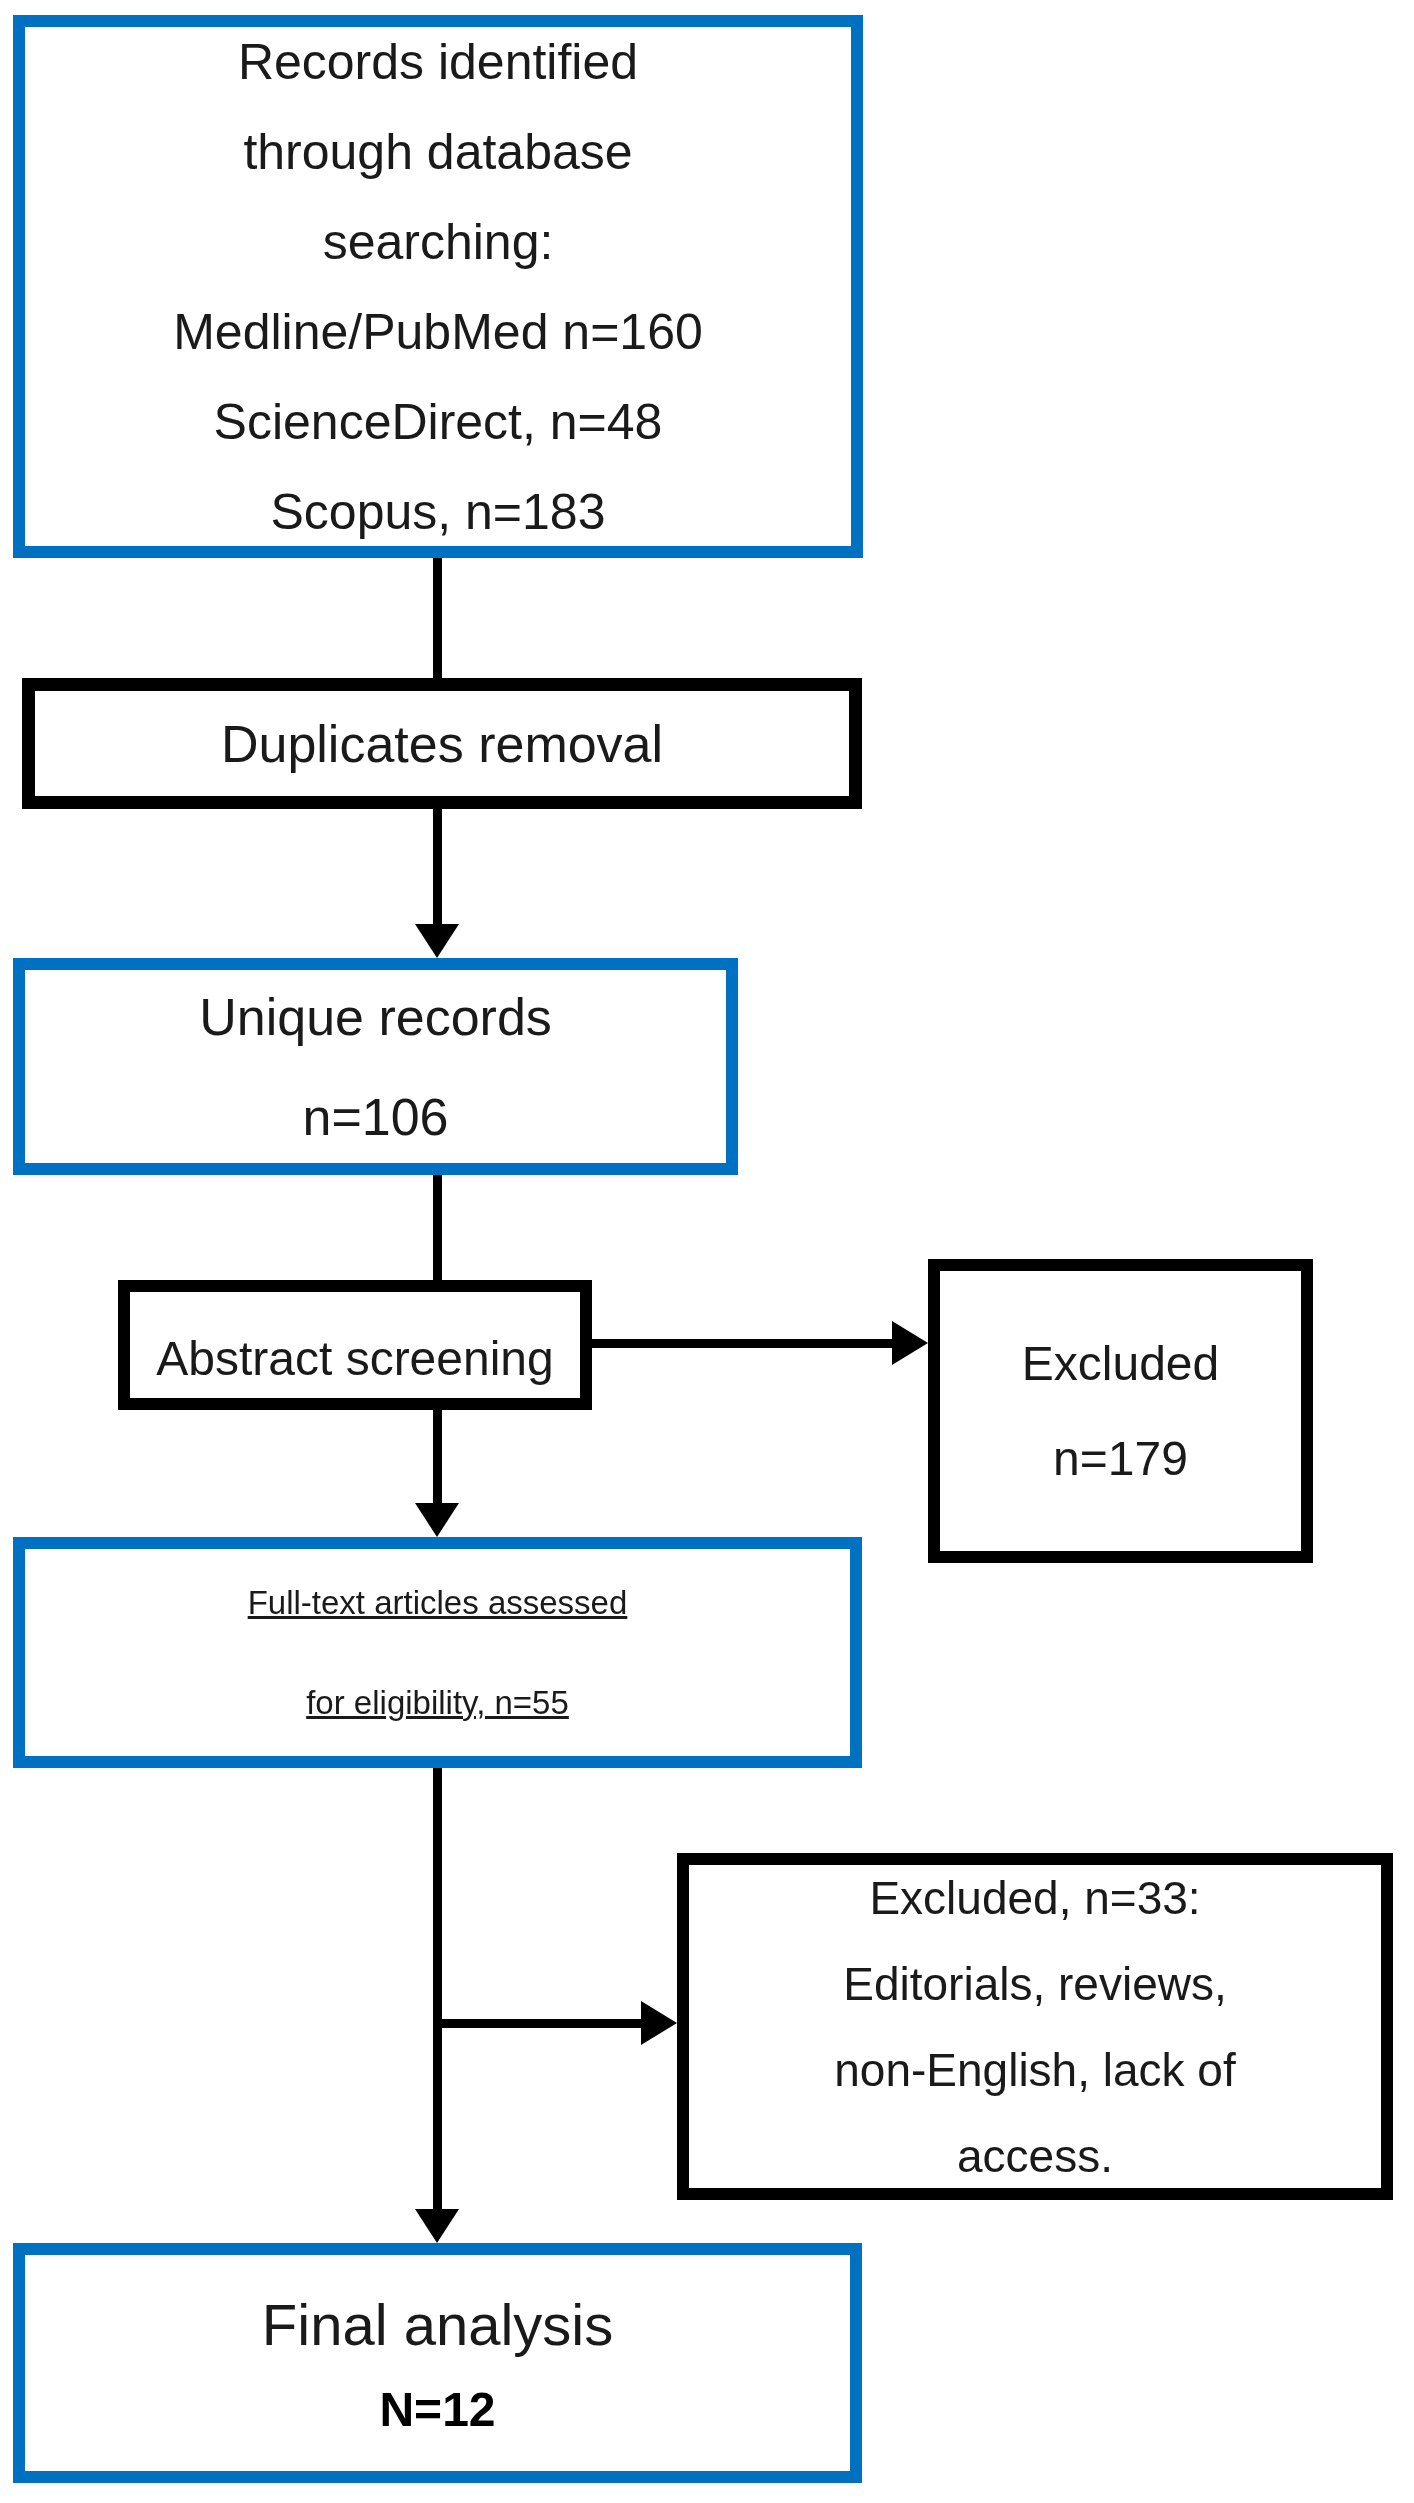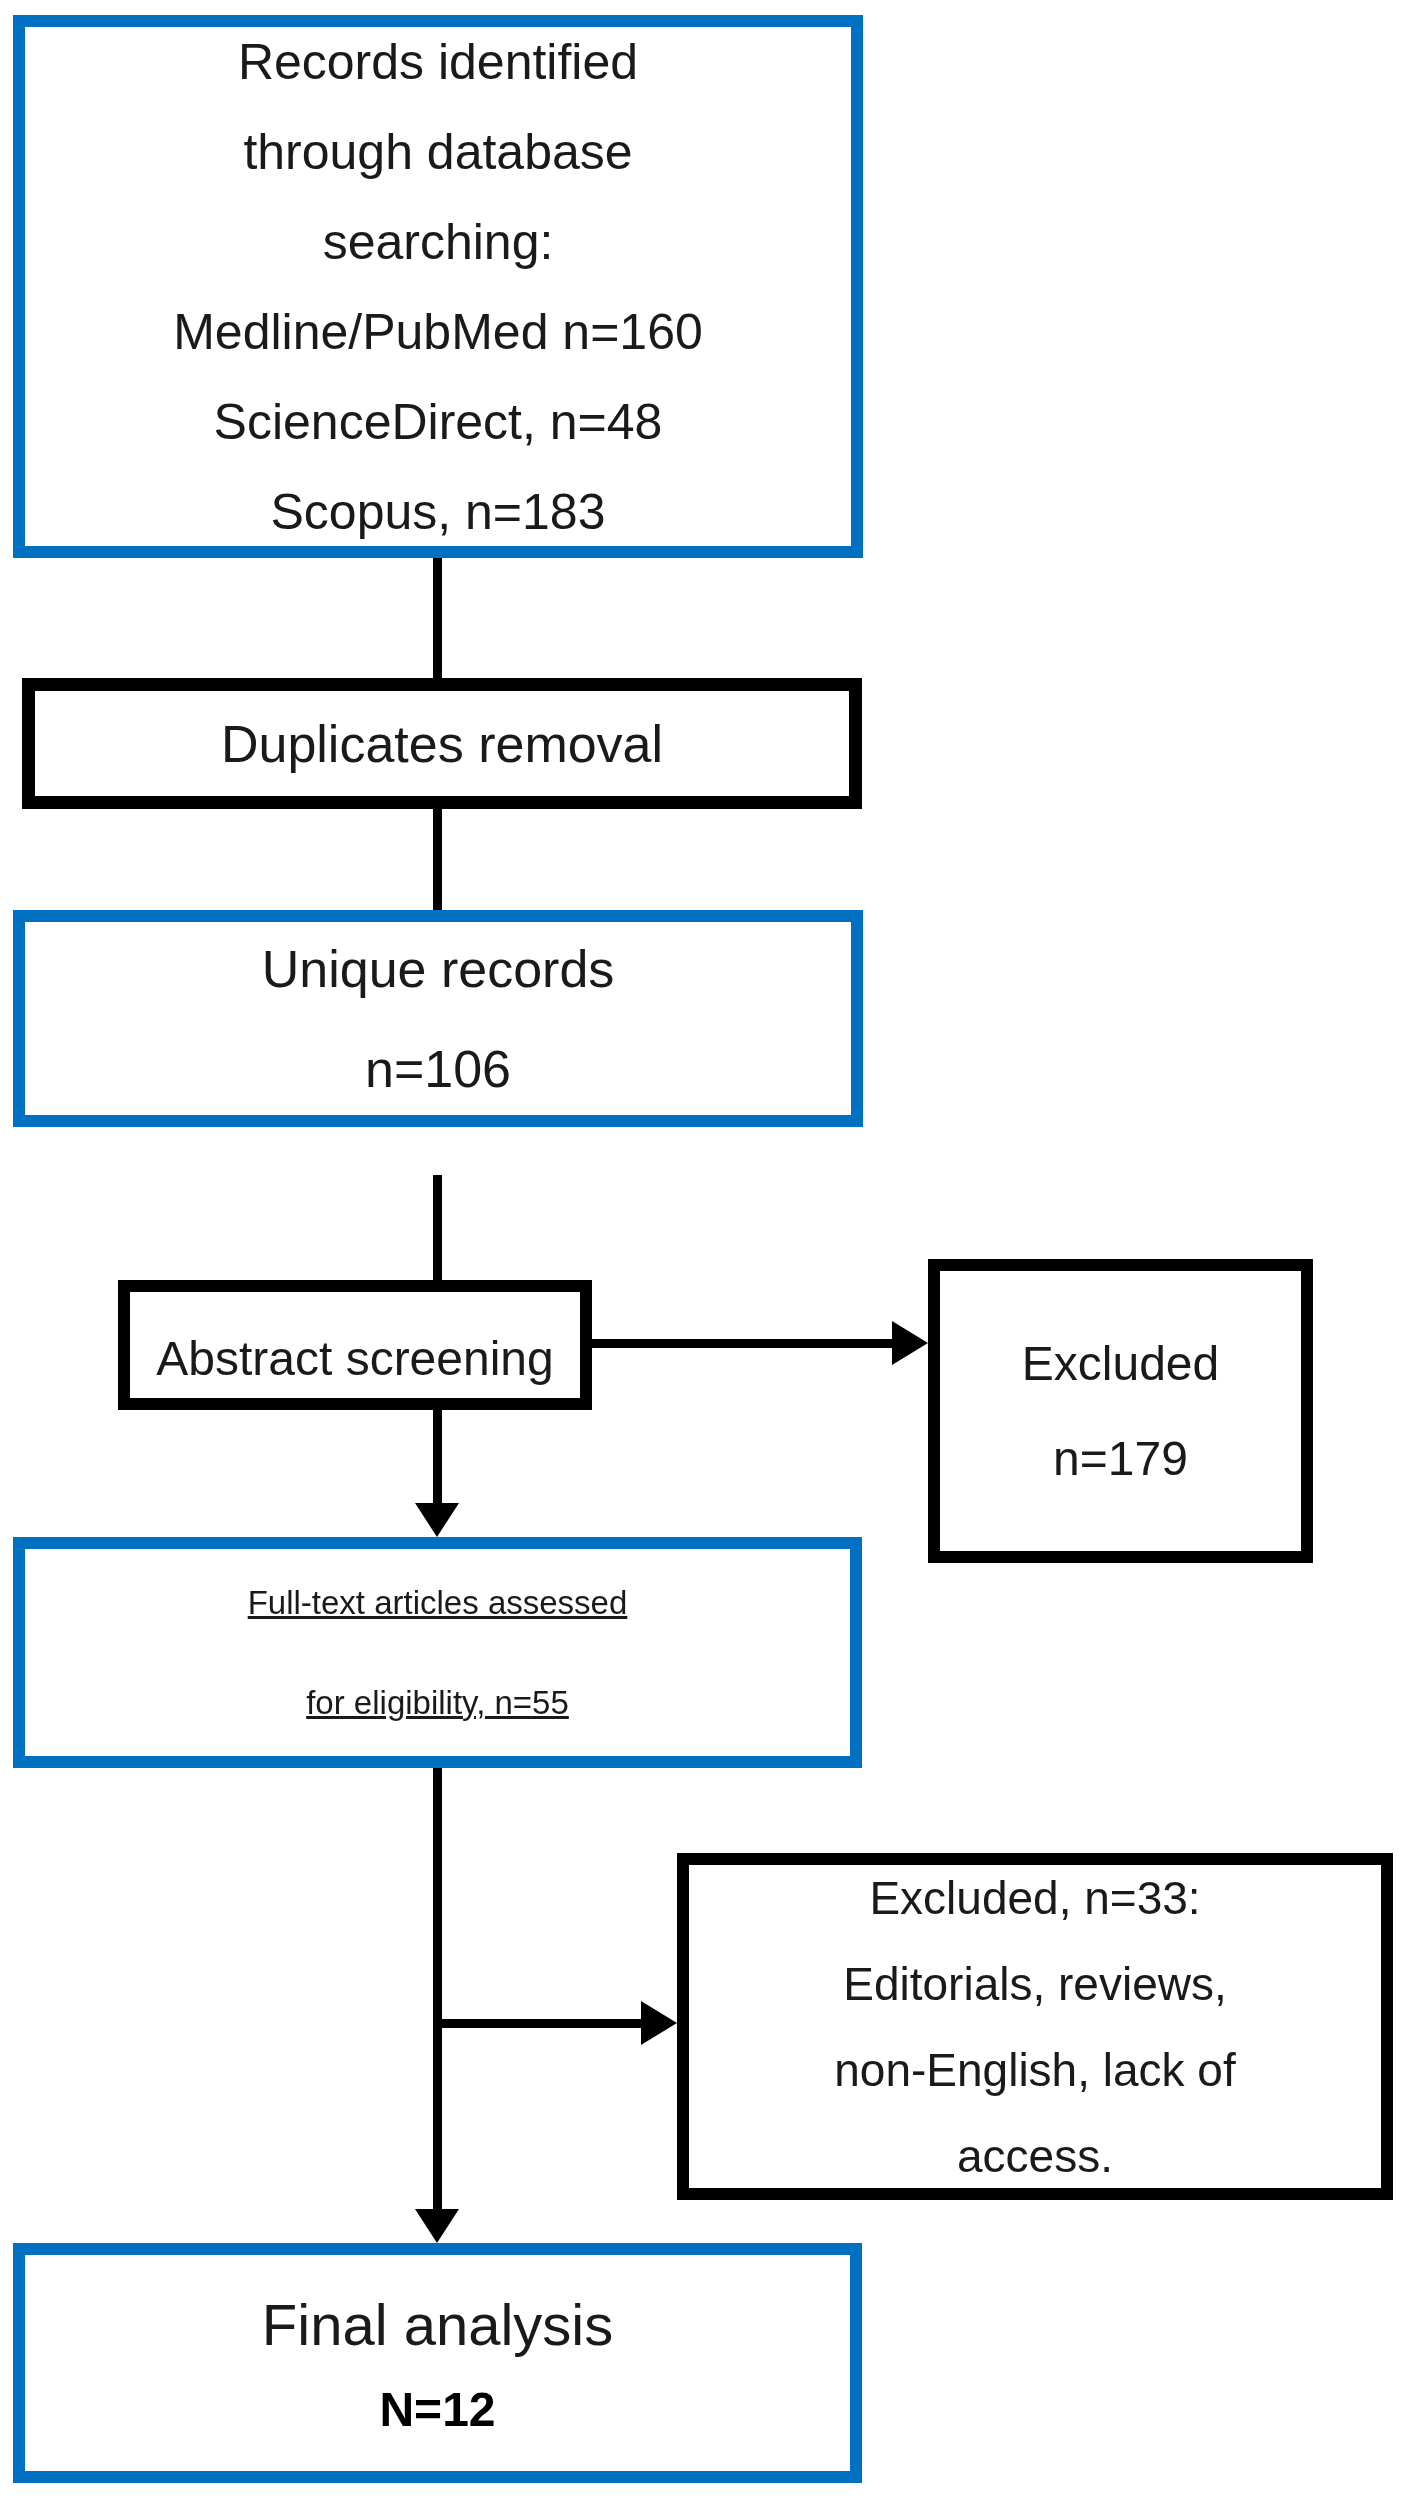--- a/index.html
+++ b/index.html
@@ -76,21 +76,21 @@
 
   <div class="vline" style="left:433px;top:558px;height:120px;"></div>
 
   <div class="box black" id="duplicates-box" style="left:22px;top:678px;width:840px;height:131px;">
     <span class="line">Duplicates removal</span>
   </div>
 
   <div class="vline" style="left:433px;top:809px;height:116px;"></div>
   <div class="arrow-down" style="left:415px;top:924px;"></div>
 
-  <div class="box blue" id="unique-box" style="left:13px;top:910px;width:850px;height:217px;">
+  <div class="box blue" id="unique-box" style="left:13px;top:958px;width:725px;height:217px;">
     <span class="line">Unique records</span>
     <span class="line">n=106</span>
   </div>
 
   <div class="vline" style="left:433px;top:1175px;height:105px;"></div>
 
   <div class="box black" id="abstract-box" style="left:118px;top:1280px;width:474px;height:130px;border-width:12px;">
     <span class="line">Abstract screening</span>
   </div>
 

